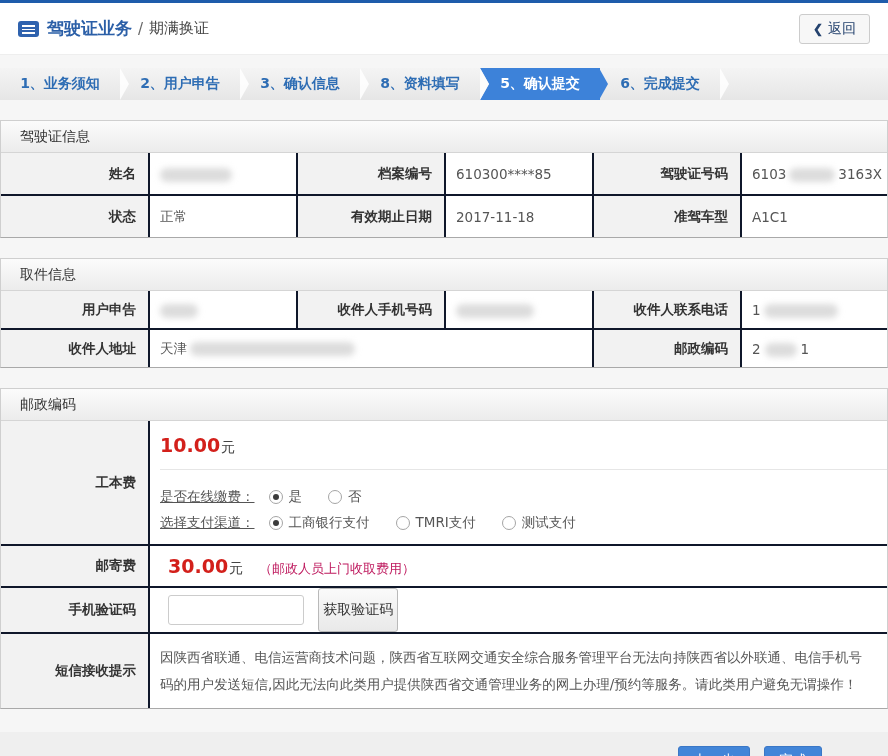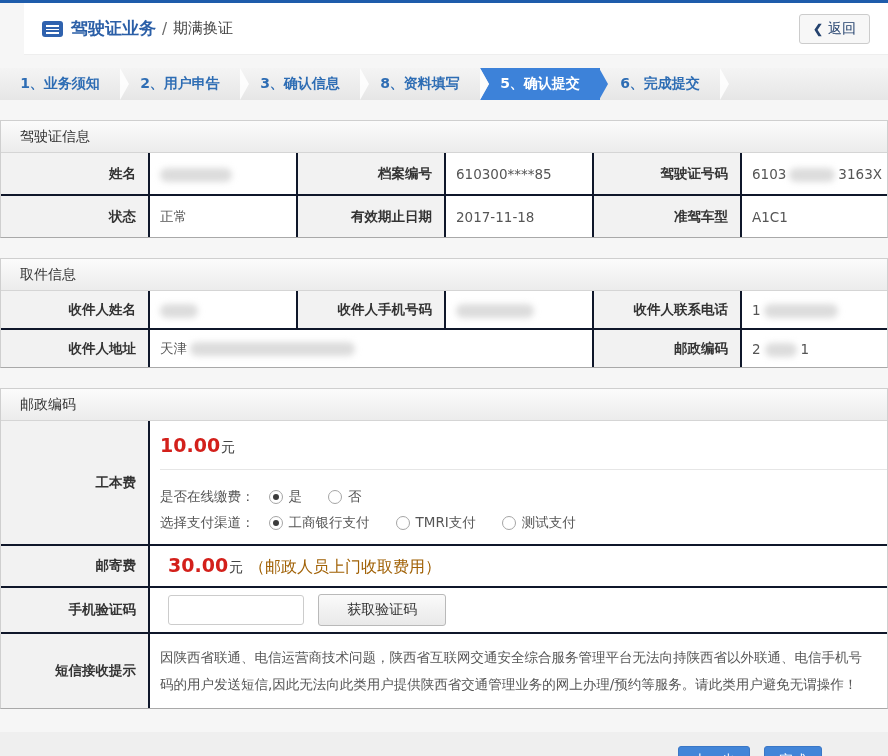--- a/index.html
+++ b/index.html
@@ -8,21 +8,21 @@
     font-family: "DejaVu Sans", "Liberation Sans", sans-serif;
     background: #f6f6f6;
     color: #333;
     font-size: 14px;
   }
   .topline { height: 3px; background: #1e5cab; }
 
   
   .pagehead {
     background: #fff; height: 52px; padding: 0 18px;
-    display: flex; align-items: center; border-bottom: 1px solid #eee; margin-left: 24px;
+    display: flex; align-items: center; border-bottom: 1px solid #eee;
   }
   .doc-icon {
     position: relative; width: 21px; height: 16px; background: #2f62ae;
     border-radius: 3px; margin-right: 8px; flex: 0 0 auto;
   }
   .doc-icon::after {
     content: ''; position: absolute; left: 4px; right: 4px; top: 4px; height: 9px;
     background: repeating-linear-gradient(to bottom, #fff 0, #fff 1.6px, transparent 1.6px, transparent 3.6px);
   }
   .pagehead .title { color: #2b5fa7; font-size: 17px; font-weight: bold; }
@@ -89,39 +89,39 @@
     filter: blur(3px); vertical-align: middle;
   }
 
   
   .fee-cell { padding: 0 0 0 18px; }
   .fee-amount { padding: 13px 0 12px 0; }
   .amount { color: #d3201b; font-weight: bold; font-size: 19px; }
   .unit { color: #444; font-size: 14px; margin-left: 1px; }
   .pay-options { border-top: 1px solid #e6e6e6; padding: 10px 0 12px 0; }
   .opt-row { display: flex; align-items: center; margin-top: 8px; color: #555; }
-  .opt-label { margin-right: 14px; }
+  .opt-label { margin-right: 14px; text-decoration: underline; }
   .radio {
     display: inline-block; width: 14px; height: 14px; border: 1px solid #a5a5a5;
     border-radius: 50%; background: #fff; margin: 0 6px 0 0; position: relative;
     vertical-align: -2px; cursor: pointer; flex: 0 0 auto;
   }
   .radio.checked::after {
     content: ''; position: absolute; left: 3px; top: 3px; width: 6px; height: 6px;
     border-radius: 50%; background: #3c3c3c;
   }
   .opt-row .choice { margin-right: 26px; cursor: pointer; }
-  .mailfee-note { color: #a16207; font-size: 16px; margin-left: 6px; }
+  .mailfee-note { color: #be185d; font-size: 13px; margin-left: 16px; }
   .code-row td { height: 46px; }
   .code-input {
     width: 136px; height: 30px; border: 1px solid #ccc; border-radius: 3px;
     padding: 0 8px; font-size: 14px; vertical-align: middle;
   }
   .get-code-btn {
-    height: 32px; margin-left: 10px; padding: 0 28px; vertical-align: middle;
+    height: 44px; margin-left: 10px; padding: 0 4px; vertical-align: middle;
     background: linear-gradient(#fafafa, #e9e9e9); border: 1px solid #b9b9b9;
     border-radius: 3px; color: #333; font-size: 14px; cursor: pointer;
   }
   .notice-cell { padding: 10px 18px; line-height: 27px; color: #c36060; font-size: 13.5px; margin-left: 20px; }
   .notice-row td { height: 64px; }
 
   
   .footer {
     margin-top: 23px; height: 58px; background: #efefef;
     display: flex; align-items: center; justify-content: flex-end;
@@ -195,21 +195,21 @@
     <colgroup>
         <col style="width:148px">
         <col style="width:148px">
         <col style="width:148px">
         <col style="width:148px">
         <col style="width:148px">
         <col>
       </colgroup>
     <tbody>
         <tr>
-      <td class="lbl">收件人姓名</td>
+      <td class="lbl">用户申告</td>
       <td class="val"><span class="redact" style="width:38px"></span></td>
       <td class="lbl">收件人手机号码</td>
       <td class="val"><span class="redact" style="width:78px"></span></td>
       <td class="lbl">收件人联系电话</td>
       <td class="val"><span>1</span><span class="redact" style="width:74px;margin-left:3px"></span></td>
     </tr>
     <tr>
       <td class="lbl">收件人地址</td>
       <td class="val" colspan="3"><span>天津</span><span class="redact" style="width:165px;margin-left:3px"></span></td>
       <td class="lbl">邮政编码</td>

